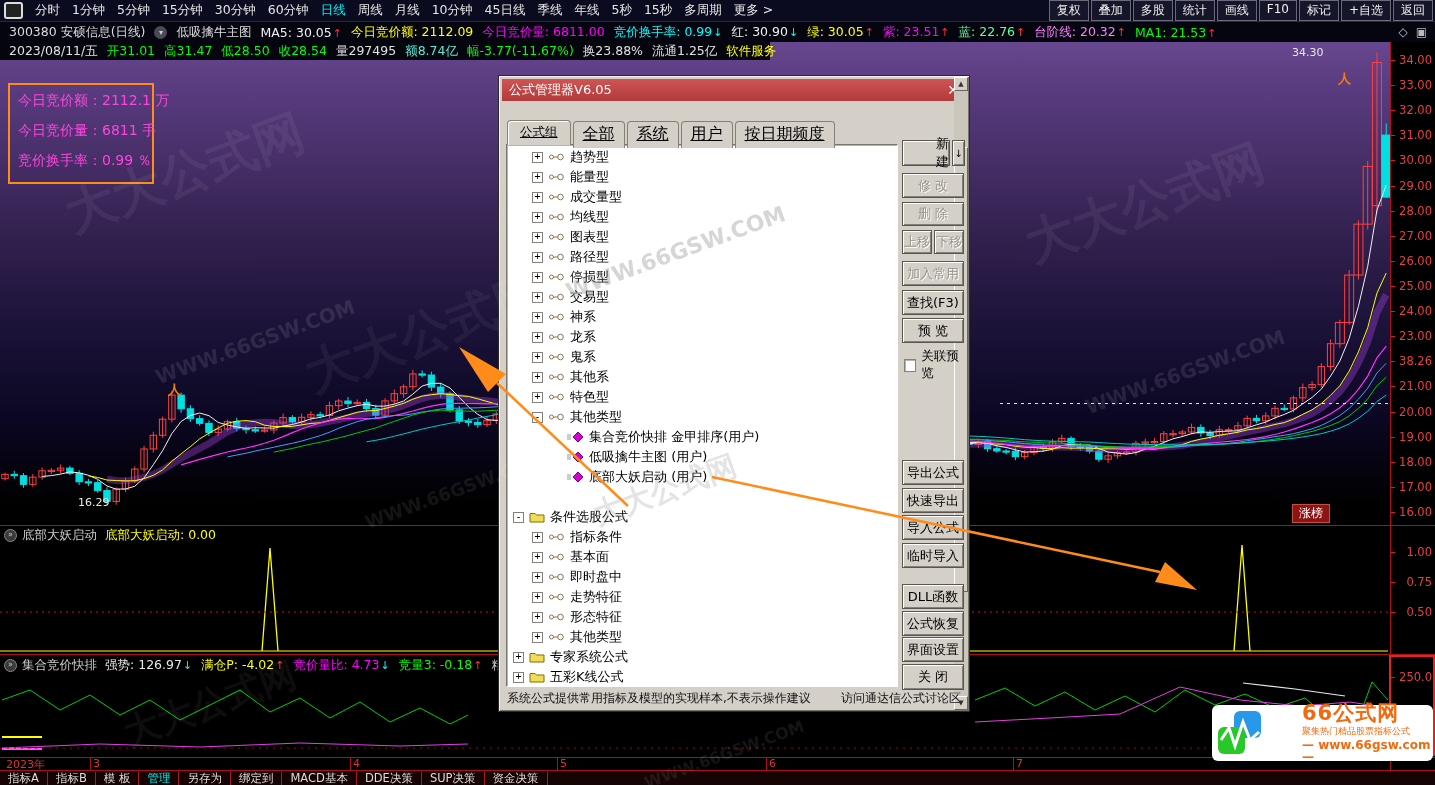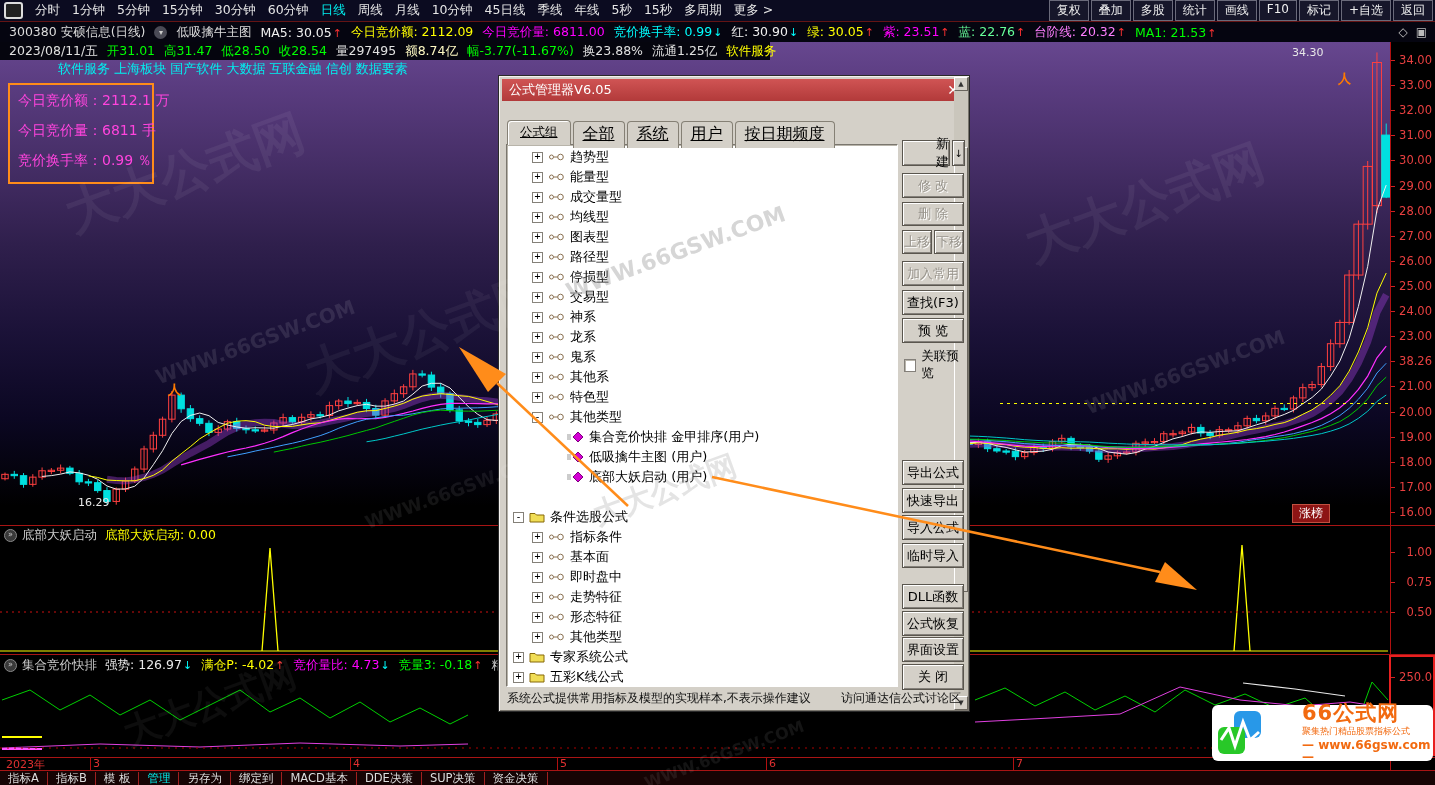--- a/index.html
+++ b/index.html
@@ -404,21 +404,20 @@
         <rect x="1381.73" y="93.08388999999994" width="9" height="62.02417000000008" fill="#00e0e0" stroke="#00e0e0" stroke-width="1"></rect>
         <polyline points="106.97,437.2017218120559 116.24,438.4372120073968 125.50999999999999,438.87753404444476 134.78,437.60671757805403 144.04999999999998,435.2585550344224 153.32,432.3033240187423 162.59,428.04772980553224 171.85999999999999,421.9670735740286 181.13,416.5883379648616 190.39999999999998,411.3283083309263 199.67,406.3802182854868 208.94,401.53228409880404 218.20999999999998,395.50455762578866 227.48,389.8796716414164 236.75,385.49002580196657 246.01999999999998,382.2131929178837 255.29,380.6316583814914 264.56,380.18741427535093 273.83,380.5031828401902 283.09999999999997,382.375262528746 292.37,383.4684155881251 301.64,383.35386500169744 310.90999999999997,382.63309434038445 320.18,381.2263121973432 329.45,379.2706687044119 338.71999999999997,377.5518662056813 347.99,375.49337565165047 357.26,373.21614626684664 366.53,371.4279862005389 375.79999999999995,370.1918273812709 385.07,368.3508231834143 394.34,366.3570163435372 403.60999999999996,363.43142502474916 412.88,359.8183121484943 422.15,356.5139933524923 431.41999999999996,354.14607409236606 440.69,353.1508060392622 449.96,353.88591404402985 459.22999999999996,355.3357883590111 468.5,356.9972211898228 477.77,358.3364823445056 487.03999999999996,358.7696692034244 496.31,359.8570034047305 505.58,361.8134816221525 514.8499999999999,364.066178064631 524.12,367.3214011386326 533.39,371.29152171241753 542.66,374.28584397410793 551.93,376.8346217872453 561.1999999999999,378.6036015551812 570.47,379.2527901041105 579.74,379.94894963896365 589.01,380.70533343076477 598.28,381.37481469757824 607.55,382.62319399456294 616.8199999999999,383.8653064141533 626.0899999999999,384.84176135190154 635.36,385.84919011933016 644.63,386.03896186372924 653.9,385.6598833334682 663.17,385.58379390475227 672.4399999999999,385.32261581410546 681.7099999999999,385.13470875290557 690.98,385.4083585505805 700.25,385.74693262314787 709.52,386.32959223578615 718.79,387.34326079645484 728.06,387.8819708456148 737.3299999999999,388.46057869930803 746.5999999999999,389.3762834591673 755.87,390.14068510678504 765.14,391.20196499523337 774.41,392.2858613802224 783.68,392.69953432223497 792.9499999999999,392.915063303066 802.2199999999999,392.79400005874174 811.49,392.14640722745776 820.76,391.75434952537995 830.03,391.49091877977844 839.3,391.37059098071154 848.5699999999999,392.07398405679123 857.8399999999999,393.08296014219917 867.11,394.0600578919981 876.38,395.50597146462417 885.65,396.69189515080035 894.92,397.5515144949485 904.1899999999999,398.78497324515433 913.4599999999999,399.86382196363206 922.7299999999999,400.7397539161187 932,401.82581518782797 941.27,402.3520054675977 950.54,402.4316213238318 959.81,402.6276462574903 969.0799999999999,402.3134325767721 978.3499999999999,401.9709114104176 987.62,401.9795168964381 996.89,402.01232562802664 1006.16,402.67611106836546 1015.43,403.7380317311273 1024.6999999999998,404.32422510775024 1033.97,404.86371007953693 1043.24,405.2481994953104 1052.51,405.0407593553369 1061.78,405.0685144021639 1071.05,405.35369090647276 1080.32,405.58195046895275 1089.59,406.363301885223 1098.86,407.2424047107337 1108.1299999999999,407.64545366882066 1117.3999999999999,407.7597914640538 1126.6699999999998,407.37173510796936 1135.94,406.6004554074144 1145.21,406.1822338286837 1154.48,405.6169713425784 1163.75,404.9479405543615 1173.02,404.55615240378575 1182.29,403.3295999286082 1191.56,401.6844408270825 1200.83,400.17624629530684 1210.1,398.2058969495854 1219.37,396.0317210812207 1228.6399999999999,394.1251389680841 1237.9099999999999,391.94026159916257 1247.1799999999998,389.867886058802 1256.45,388.09807349563187 1265.72,385.96478915287673 1274.99,383.851426038078 1284.26,381.79262132679287 1293.53,378.9526558113347 1302.8,375.6376713016375 1312.07,371.59991723294354 1321.34,365.8491942006976 1330.61,358.6816803269459 1339.8799999999999,349.74345931640204 1349.1499999999999,337.1850087355752 1358.4199999999998,320.9969211104069 1367.6899999999998,299.8054193209199 1376.96,270.3551784305356 1386.23,252.75124065683585" fill="none" stroke="#9a3fd0" stroke-width="7" opacity="0.42"></polyline>
         <polyline points="42.08,434.45068037862785 51.349999999999994,433.6354965461213 60.62,432.119658400508 69.89,429.91787137571714 79.16,430.84769915052084 88.42999999999999,433.23530731142466 97.69999999999999,437.3000512054557 106.97,443.962763641538 116.24,447.1287099442608 125.50999999999999,446.9614747321452 134.78,444.23956199505164 144.04999999999998,435.9169024619262 153.32,422.6945256746752 162.59,408.7007392616465 171.85999999999999,391.53455327150914 181.13,379.4737603040554 190.39999999999998,373.4151070621301 199.67,371.0198535516114 208.94,373.66298150930805 218.20999999999998,380.45272536576226 227.48,383.02791076799195 236.75,384.94959666264174 246.01999999999998,386.2387011128043 255.29,385.75540074037576 264.56,385.9333816336248 273.83,386.19716613870366 283.09999999999997,384.0591214157799 292.37,382.48629471263484 301.64,379.94840295062477 310.90999999999997,376.8894857076916 320.18,375.3984919664756 329.45,373.0017001873605 338.71999999999997,368.82819225012673 347.99,366.08442222252916 357.26,363.6380257363139 366.53,362.2394183480449 375.79999999999995,364.1441624580864 385.07,364.1146628852627 394.34,362.1318590763079 403.60999999999996,359.0029637316005 412.88,352.08518522571757 422.15,344.06268403862293 431.41999999999996,341.30709414795984 440.69,341.30679545710075 449.96,345.9189658964008 459.22999999999996,355.3263651277696 468.5,364.7977725459072 477.77,372.2963981531799 487.03999999999996,377.62943405207545 496.31,378.44527735094414 505.58,377.67832290784736 514.8499999999999,375.9684602311401 524.12,373.64899033162277 533.39,374.11513006020647 542.66,375.9363115144658 551.93,377.35753185332334 561.1999999999999,380.8087822737213 570.47,383.9616986449162 579.74,385.575599569618 589.01,387.7031728491562 598.28,388.52589703687465 607.55,388.09229920546 616.8199999999999,388.7483620519499 626.0899999999999,387.71120834219107 635.36,385.99424638417986 644.63,385.30908325896877 653.9,383.2243659278387 663.17,381.4819018307612 672.4399999999999,381.9628329830106 681.7099999999999,382.24694336549726 690.98,384.0621516180609 700.25,387.91209114438715 709.52,390.31581303135596 718.79,392.9418471630985 728.06,395.3417910744519 737.3299999999999,395.03653669913734 746.5999999999999,394.70468839062676 755.87,394.4557061493661 765.14,392.48525600490694 774.41,392.0512391138193 783.68,392.1363264780352 792.9499999999999,390.74001499085375 802.2199999999999,390.4301075027571 811.49,390.17875250172585 820.76,389.0401845797342 830.03,390.0411698612029 839.3,391.6350575008013 848.5699999999999,393.3084982944562 857.8399999999999,396.95241538600624 867.11,399.9894062292496 876.38,402.1213824485367 885.65,404.82236912203246 894.92,405.28239952961246 904.1899999999999,404.424846437946 913.4599999999999,404.3591412746786 922.7299999999999,402.739830385313 932,401.36159266860045 941.27,401.56234819556107 950.54,400.38701288962733 959.81,399.9416765997159 969.0799999999999,400.729244171574 978.3499999999999,400.33763716346465 987.62,401.22740987775364 996.89,403.8160594521 1006.16,405.3987150757129 1015.43,407.8438844083991 1024.6999999999998,410.0070941482769 1033.97,409.6618940247499 1043.24,409.1276899500817 1052.51,407.2375040842923 1061.78,403.5801713001147 1071.05,402.4123945166499 1080.32,402.45302110617195 1089.59,403.0138828992549 1098.86,406.51135873070604 1108.1299999999999,410.0007136920764 1117.3999999999999,411.17335641390775 1126.6699999999998,412.139367542039 1135.94,410.5762626015361 1145.21,407.11748390782986 1154.48,404.25933236710034 1163.75,400.4890619010305 1173.02,396.8227728100742 1182.29,394.5623413675152 1191.56,391.658317902329 1200.83,389.9561427858035 1210.1,390.33045407924374 1219.37,389.54207851792034 1228.6399999999999,389.0826501086497 1237.9099999999999,388.7533373950313 1247.1799999999998,385.83619803392423 1256.45,382.8587076183415 1265.72,380.0986957390747 1274.99,375.8321508690156 1284.26,372.46843615638664 1293.53,368.3657887735935 1302.8,361.7533526367423 1312.07,355.4804501779637 1321.34,347.12509766953104 1330.61,334.0758201182878 1339.8799999999999,318.98057852081143 1349.1499999999999,296.46694723648164 1358.4199999999998,264.3890073398363 1367.6899999999998,224.35364790687507 1376.96,168.11509118768976 1386.23,143.05082608605682" fill="none" stroke="#f0f0f0" stroke-width="1"></polyline>
         <polyline points="88.42999999999999,433.84299384502623 97.69999999999999,435.46777387578845 106.97,438.041211021023 116.24,438.523290659989 125.50999999999999,438.90458694133304 134.78,438.7374346532381 144.04999999999998,436.6084768336908 153.32,433.32864465810655 162.59,427.9147246029536 171.85999999999999,419.2480140018273 181.13,411.8566611495535 190.39999999999998,404.66600476202814 199.67,396.8571896131434 208.94,391.1818603854772 218.20999999999998,385.99363931863564 227.48,381.25083553602366 236.75,379.18235186238593 246.01999999999998,378.6292773322079 255.29,379.70919112484194 264.56,383.1930534996936 273.83,384.61253845334784 283.09999999999997,384.5043590392108 292.37,384.3624979127195 301.64,382.85190184550027 310.90999999999997,381.4114336706582 320.18,380.7978290525896 329.45,378.53041080157016 338.71999999999997,375.6572434813807 347.99,373.0164125865769 357.26,370.26375572200266 366.53,368.81895515726035 375.79999999999995,368.57293132272355 385.07,366.4714275676948 394.34,364.10814064941854 403.60999999999996,361.3204947339573 412.88,357.16230178688136 422.15,354.1034232483546 431.41999999999996,352.71087851661116 440.69,351.7193272667043 449.96,352.4609648140006 459.22999999999996,353.70577517674366 468.5,354.43022829226504 477.77,356.8017461505699 487.03999999999996,359.4681147545881 496.31,362.1821216236724 505.58,366.50234401780847 514.8499999999999,370.3831163885236 524.12,372.9726942424014 533.39,375.8722820561409 542.66,377.19079443270493 551.93,377.5179273805854 561.1999999999999,378.38862125243065 570.47,378.80534448826955 579.74,379.84536481491216 589.01,381.8197421818111 598.28,382.941714445099 607.55,384.4505407395907 616.8199999999999,386.3550303484331 626.0899999999999,386.6434039559046 635.36,386.848709616668 644.63,386.9174901479216 653.9,385.6583325666492 663.17,385.1151319413555 672.4399999999999,384.83702066260093 681.7099999999999,384.12059487483856 690.98,384.68561743851484 700.25,385.56822853611294 709.52,385.89885743105856 718.79,387.45234007305453 728.06,388.79436721997456 737.3299999999999,389.54934415859907 746.5999999999999,391.30838976750704 755.87,392.38575959036103 765.14,392.7135515840028 774.41,393.6965150941357 783.68,393.5864315885862 792.9499999999999,392.72235169074025 802.2199999999999,392.4429068260615 811.49,391.33200425331637 820.76,390.5457118467767 830.03,391.08874816961907 839.3,391.1875362458275 848.5699999999999,391.8693028986066 857.8399999999999,393.56558394386605 867.11,394.5147954044919 876.38,396.0812761548697 885.65,398.22871331141687 894.92,399.2954489120343 904.1899999999999,400.68863091197613 913.4599999999999,402.17427375196417 922.7299999999999,402.4306064169247 932,403.0919808953164 941.27,403.42237386258677 950.54,402.40592966378676 959.81,402.15040893719737 969.0799999999999,401.7345372784435 978.3499999999999,400.8496149160326 987.62,401.39487903665736 996.89,402.10153617086365 1006.16,402.67019583771435 1015.43,404.28656428998653 1024.6999999999998,405.17236565587086 1033.97,405.4446519512519 1043.24,406.47187470109094 1052.51,406.3181095800027 1061.78,405.7120278542569 1071.05,406.20974433246334 1080.32,406.05745756546094 1089.59,406.07078642466837 1098.86,406.8744314074991 1108.1299999999999,406.7904424960956 1117.3999999999999,406.79287546527877 1126.6699999999998,407.29619432410544 1135.94,406.79507275039555 1145.21,406.81442131926804 1154.48,407.13002302958836 1163.75,405.8312091574691 1173.02,404.48107017605656 1182.29,402.5693019845256 1191.56,399.38790090507945 1200.83,397.10773757645177 1210.1,395.4097579901371 1219.37,393.1824256639972 1228.6399999999999,391.8224957380824 1237.9099999999999,390.20582764868016 1247.1799999999998,387.89617040986377 1256.45,386.5945808487927 1265.72,384.82038712849754 1274.99,382.4574004888327 1284.26,380.610886775709 1293.53,377.10099340375893 1302.8,372.3060301275418 1312.07,367.7895729585192 1321.34,361.4786242692733 1330.61,353.2721281373373 1339.8799999999999,343.67318364720256 1349.1499999999999,329.11014993661206 1358.4199999999998,309.93472875890006 1367.6899999999998,285.7393727882031 1376.96,251.0954556529887 1386.23,231.01570230343413" fill="none" stroke="#ffff00" stroke-width="1"></polyline>
         <polyline points="181.13,422.84982749728994 190.39999999999998,420.0668893189084 199.67,417.4492003170832 208.94,414.85257552273305 218.20999999999998,412.44911312998437 227.48,409.9941350946309 236.75,407.8954143480384 246.01999999999998,405.9789609951572 255.29,403.81195786389765 264.56,401.2205337507603 273.83,398.2345998014506 283.09999999999997,394.58518190061943 292.37,390.60984376293146 301.64,387.0168811154887 310.90999999999997,383.70253649464695 320.18,381.0243322943067 329.45,378.85638133197807 338.71999999999997,377.1432604067943 347.99,376.3628018557095 357.26,376.72840461084814 366.53,376.7157468053041 375.79999999999995,376.53864518096714 385.07,375.41696274020717 394.34,373.4800212474592 403.60999999999996,371.3659642023076 412.88,368.9800654197354 422.15,366.3169170249623 431.41999999999996,364.1840609989959 440.69,362.36786992664054 449.96,361.3623602680017 459.22999999999996,361.262365167002 468.5,361.5015798074943 477.77,361.63658685913236 487.03999999999996,361.78812770200335 496.31,361.75130817881484 505.58,361.83232290234486 514.8499999999999,362.2432698184391 524.12,362.84178637950623 533.39,363.7958046614226 542.66,364.82587962335276 551.93,365.6118512786645 561.1999999999999,366.40942477234785 570.47,367.80354531941975 579.74,369.65673978475013 589.01,372.0009319027418 598.28,374.7220292314538 607.55,377.41682856405725 616.8199999999999,379.6638622954173 626.0899999999999,381.2578430060228 635.36,382.01975202468645 644.63,382.21770876425364 653.9,382.02347690954 663.17,381.9602382148125 672.4399999999999,382.3411927387565 681.7099999999999,382.97016852832473 690.98,383.81366594180685 700.25,385.0093846378517 709.52,386.1269438897457 718.79,387.0478720144795 728.06,387.82153841832127 737.3299999999999,388.23341715326035 746.5999999999999,388.4833611670782 755.87,388.7504457658583 765.14,388.77528612330184 774.41,388.908554984487 783.68,389.1360245135505 792.9499999999999,389.1452901134266 802.2199999999999,389.17088212856 811.49,389.3921721631855 820.76,389.67003953337564 830.03,390.31904616410907 839.3,391.2479630066673 848.5699999999999,392.1275312444838 857.8399999999999,393.1395677639344 867.11,394.10565524931377 876.38,394.833853871728 885.65,395.47553250107865 894.92,395.8691778690479 904.1899999999999,396.0103175826463 913.4599999999999,396.35999279937056 922.7299999999999,396.75967729327203 932,397.139758570572 941.27,397.6458383805967 950.54,397.9857568038264 959.81,398.3326021708446 969.0799999999999,398.9079067166566 978.3499999999999,399.53916411372467 987.62,400.3451639743457 996.89,401.39508354141975 1006.16,402.42223479483926 1015.43,403.35858535345557 1024.6999999999998,404.1321732755936 1033.97,404.43351290691925 1043.24,404.4389021824388 1052.51,404.2342592586 1061.78,403.72328256635024 1071.05,403.52967962424805 1080.32,403.7261683010592 1089.59,404.086161297766 1098.86,404.7723136226068 1108.1299999999999,405.538503393041 1117.3999999999999,405.98262056057473 1126.6699999999998,406.3704231376786 1135.94,406.6334737257431 1145.21,406.56626544963524 1154.48,406.42102544192267 1163.75,406.02047674496623 1173.02,405.2692638707588 1182.29,404.320044204597 1191.56,403.1311661562894 1200.83,401.94909003627373 1210.1,401.10131672770797 1219.37,400.2393099940513 1228.6399999999999,399.308784244239 1237.9099999999999,398.51012448397404 1247.1799999999998,397.51309671972604 1256.45,396.2128950031308 1265.72,394.650728652277 1274.99,392.5133512366791 1284.26,389.999393840394 1293.53,387.1043654901053 1302.8,383.85789405883946 1312.07,380.48599931125807 1321.34,376.6505600036778 1330.61,371.73897789300867 1339.8799999999999,365.7846770285332 1349.1499999999999,357.8523653927024 1358.4199999999998,347.3775579436988 1367.6899999999998,334.0983866385178 1376.96,315.8531712143489 1386.23,304.0583478535965" fill="none" stroke="#ff30ff" stroke-width="1.2"></polyline>
         <polyline points="227.48,414.88544415143036 236.75,413.0434307876551 246.01999999999998,411.2071004762274 255.29,409.0331405662615 264.56,407.1459668307124 273.83,405.2347413034454 283.09999999999997,403.1281557615867 292.37,401.28042773865263 301.64,399.03924688124306 310.90999999999997,396.35432414214654 320.18,393.6673782344556 329.45,390.26848555796767 338.71999999999997,386.2535134603705 347.99,382.8303893368968 357.26,379.6896343429803 366.53,377.2673495050543 375.79999999999995,375.9139375571998 385.07,374.537540902488 394.34,373.51661329982915 403.60999999999996,373.1833164349986 412.88,371.78963448938674 422.15,370.0434529524983 431.41999999999996,368.59498902175767 440.69,367.0453760893875 449.96,366.2765645411262 459.22999999999996,366.2493253613422 468.5,366.0130881291513 477.77,365.8065284298327 487.03999999999996,365.42018275172757 496.31,364.77894368459016 505.58,364.545556715171 514.8499999999999,364.39495589222344 524.12,364.03906755363045 533.39,364.253528173644 542.66,364.58830884594505 551.93,364.93736469254065 561.1999999999999,365.9563723094956 570.47,367.0657688325883 579.74,368.1517636430617 589.01,369.40133826851354 598.28,370.19466043030656 607.55,370.7459996589704 616.8199999999999,371.9925086659258 626.0899999999999,373.2676334962384 635.36,374.79959479902936 644.63,376.8394400369567 653.9,378.57833603681354 663.17,380.02747020248603 672.4399999999999,381.39884100142035 681.7099999999999,382.0651902928486 690.98,382.58659733501497 700.25,383.20119975650937 709.52,383.6313531781211 718.79,384.4613236236249 728.06,385.44449303755016 737.3299999999999,386.058240093273 746.5999999999999,386.94844538840675 755.87,387.7926963416698 765.14,388.135348812565 774.41,388.66747855742085 783.68,389.01399901821526 792.9499999999999,388.93469193183336 802.2199999999999,389.086378113238 811.49,389.0559793989866 820.76,388.93488090353645 830.03,389.317053583081 839.3,389.64324359090153 848.5699999999999,389.9984053617392 857.8399999999999,390.9042208077496 867.11,391.7339128725504 876.38,392.6795134209946 885.65,393.9628442297403 894.92,394.7585049015095 904.1899999999999,395.39662349873674 913.4599999999999,396.1563524543868 922.7299999999999,396.41504917444513 932,396.65274453458306 941.27,397.0078119343506 950.54,396.88565664404246 959.81,397.0763295594396 969.0799999999999,397.5535906689323 978.3499999999999,397.77933428915054 987.62,398.36215268002803 996.89,399.1518173334811 1006.16,399.74582475181825 1015.43,400.69510225500505 1024.6999999999998,401.6327501206351 1033.97,402.2085099844266 1043.24,402.94160482315215 1052.51,403.38528865272997 1061.78,403.40290254278744 1071.05,403.78821752380486 1080.32,404.03741454676975 1089.59,404.153898325802 1098.86,404.6896791530212 1108.1299999999999,404.97876879149544 1117.3999999999999,405.0584149821799 1126.6699999999998,405.40880814925504 1135.94,405.38418155851997 1145.21,405.24134767965137 1154.48,405.2826691878529 1163.75,404.8839088286659 1173.02,404.4608930721578 1182.29,404.2192472540976 1191.56,403.58467594017407 1200.83,403.12804891069874 1210.1,402.88247221182166 1219.37,402.1238268001911 1228.6399999999999,401.2725653854076 1237.9099999999999,400.25560040403775 1247.1799999999998,398.72651163580383 1256.45,397.4527949058347 1265.72,396.211187143056 1274.99,394.6134575691943 1284.26,393.30178681845655 1293.53,391.6836351304995 1302.8,389.3209865298531 1312.07,386.8166729574143 1321.34,383.43570052324947 1330.61,378.8146790959728 1339.8799999999999,373.4796080962465 1349.1499999999999,366.3797046943679 1358.4199999999998,357.26660091697374 1367.6899999999998,346.1911775843173 1376.96,331.0142005519449 1386.23,321.237906840038" fill="none" stroke="#3fa0ff" stroke-width="1"></polyline>
         <polyline points="273.83,410.1040644826427 283.09999999999997,408.2127125590092 292.37,406.4202995156287 301.64,404.1856842969888 310.90999999999997,402.10321997687555 320.18,400.26203308061713 329.45,398.107079832549 338.71999999999997,395.87172182389844 347.99,393.54677610479075 357.26,390.9016077411744 366.53,388.42938492005374 375.79999999999995,385.91443170798743 385.07,382.5637050311858 394.34,379.3806342934653 403.60999999999996,376.2418559077504 412.88,373.0703221251648 422.15,370.60539530410364 431.41999999999996,368.99913311006657 440.69,368.1483103260411 449.96,368.6392580118989 459.22999999999996,369.0457562624505 468.5,369.16917288473314 477.77,369.2118905436614 487.03999999999996,368.8093857498355 496.31,368.30468334276264 505.58,368.15415828575976 514.8499999999999,367.6723168128162 524.12,367.11360541346437 533.39,366.8693406364741 542.66,366.6385049895694 551.93,366.68088590486303 561.1999999999999,367.13059362247304 570.47,367.35950606884467 579.74,367.8072067396396 589.01,368.4407861798137 598.28,368.86878674992965 607.55,369.645693458823 616.8199999999999,370.6795343691485 626.0899999999999,371.41167109291655 635.36,372.1668229544579 644.63,372.7137309017502 653.9,372.8257273704484 663.17,373.57407419339825 672.4399999999999,374.71683341070036 681.7099999999999,376.04081956010725 690.98,378.04322530047415 700.25,380.1339618880759 709.52,381.7421940072976 718.79,383.32267536170013 728.06,384.2779570897825 737.3299999999999,384.66158722903543 746.5999999999999,385.1184478621956 755.87,385.435412006662 765.14,385.79864568717187 774.41,386.5456173835951 783.68,387.0712544907333 792.9499999999999,387.58037365548125 802.2199999999999,388.2322648685177 811.49,388.4759160940918 820.76,388.7295962278065 830.03,389.1851941587133 839.3,389.3847528599947 848.5699999999999,389.79006481010776 857.8399999999999,390.37205206348995 867.11,390.77730179115525 876.38,391.45110839399024 885.65,392.17309784608995 894.92,392.5457377230515 904.1899999999999,393.15765841278244 913.4599999999999,393.8381176062385 922.7299999999999,394.35623291504754 932,395.19596896955045 941.27,395.8924787838516 950.54,396.2283550638852 959.81,396.7872398119417 969.0799999999999,397.1340816739664 978.3499999999999,397.26689330606325 987.62,397.7110782582511 996.89,398.04072377871876 1006.16,398.4633938121518 1015.43,399.2686396255102 1024.6999999999998,399.8172942656716 1033.97,400.2454429041483 1043.24,400.81446276958127 1052.51,400.99443797389733 1061.78,401.1759470958567 1071.05,401.76269085330415 1080.32,402.2492618380508 1089.59,402.9536511691694 1098.86,403.9063003323927 1108.1299999999999,404.50253773433565 1117.3999999999999,405.0190740054887 1126.6699999999998,405.3877400459813 1135.94,405.2242923717576 1145.21,405.09431327882265 1154.48,404.85886272076294 1163.75,404.29685613532166 1173.02,403.97780225939147 1182.29,403.58054152668586 1191.56,402.97750938343097 1200.83,402.7282481208447 1210.1,402.45833303709543 1219.37,401.97442397978483 1228.6399999999999,401.69648106318954 1237.9099999999999,401.1127861826502 1247.1799999999998,400.2460737645697 1256.45,399.5451781129084 1265.72,398.4529716233384 1274.99,397.0324962993422 1284.26,395.62440636276256 1293.53,393.66639115876876 1302.8,391.50288786098594 1312.07,389.4227309822072 1321.34,386.69873091925035 1330.61,383.43079236842834 1339.8799999999999,379.5664590288849 1349.1499999999999,373.84531331429116 1358.4199999999998,366.41206202115137 1367.6899999999998,356.9220250871871 1376.96,343.69808111125894 1386.23,335.0748110945483" fill="none" stroke="#00c800" stroke-width="1"></polyline>
         <polyline points="366.53,399.78278715129704 375.79999999999995,398.30276724993774 385.07,396.43308152864506 394.34,394.1662983850961 403.60999999999996,391.90753866614597 412.88,389.48710025718304 422.15,387.1061656865003 431.41999999999996,385.0815109970765 440.69,383.08991389526915 449.96,381.29144700938093 459.22999999999996,379.74848248422614 468.5,378.0433808540568 477.77,376.1232153110318 487.03999999999996,374.40250440874604 496.31,372.7269223367308 505.58,371.4283275983257 514.8499999999999,370.5498255752087 524.12,369.9925233931503 533.39,370.07930325856603 542.66,370.77714211710037 551.93,371.1637990419842 561.1999999999999,371.4740349766575 570.47,371.6102540298134 579.74,371.56838051610475 589.01,371.68344805252474 598.28,371.85104732559455 607.55,371.86687279450985 616.8199999999999,371.9239616472065 626.0899999999999,371.8128564663317 635.36,371.69105614634407 644.63,371.74003696562767 653.9,371.7625283585172 663.17,371.7984125369724 672.4399999999999,372.06466022037984 681.7099999999999,372.36073835356984 690.98,372.8229944220759 700.25,373.62632722814544 709.52,374.484365134626 718.79,375.4218383379511 728.06,376.3237090208371 737.3299999999999,376.92263421596243 746.5999999999999,377.4463929697131 755.87,378.27699554263893 765.14,379.2160129540259 774.41,380.4547434436144 783.68,381.92902687250216 792.9499999999999,383.28105933874195 802.2199999999999,384.41737221198866 811.49,385.3250075846041 820.76,385.84489577903105 830.03,386.2683774641813 839.3,386.63571995810366 848.5699999999999,387.0438847296482 857.8399999999999,387.74038025134547 867.11,388.5379118888192 876.38,389.3237599067675 885.65,390.24245856946527 894.92,390.9980608793969 904.1899999999999,391.52909479856294 913.4599999999999,392.0907656088459 922.7299999999999,392.49654722326613 932,392.81155986882516 941.27,393.1981420732276 950.54,393.3805214635642 959.81,393.6205785776658 969.0799999999999,394.02196561510357 978.3499999999999,394.34222711357563 987.62,394.758023051453 996.89,395.3936278523028 1006.16,396.0461371641075 1015.43,396.83881575878235 1024.6999999999998,397.69006814113055 1033.97,398.28052207570164 1043.24,398.7892349731867 1052.51,399.1699572539571 1061.78,399.27856821903924 1071.05,399.5026060626634 1080.32,399.79767308505365 1089.59,400.0482394402062 1098.86,400.5661532109888 1108.1299999999999,401.14909034315656 1117.3999999999999,401.56118956557356 1126.6699999999998,402.0081307591377 1135.94,402.30961526478484 1145.21,402.44943381024007 1154.48,402.6644660792897 1163.75,402.7798204293455 1173.02,402.8072139225524 1182.29,402.8575638730086 1191.56,402.77670047556444 1200.83,402.6538376948648 1210.1,402.6167450016509 1219.37,402.3364114504853 1228.6399999999999,401.87384321333883 1237.9099999999999,401.37219187128704 1247.1799999999998,400.61818964303814 1256.45,399.87128731368944 1265.72,399.1884484766681 1274.99,398.29975626722256 1284.26,397.38585373150045 1293.53,396.3214344415732 1302.8,394.92025730970715 1312.07,393.42821122446844 1321.34,391.64201686471057 1330.61,389.15262167132204 1339.8799999999999,386.10285123522794 1349.1499999999999,381.9364210688343 1358.4199999999998,376.3234109072287 1367.6899999999998,369.2092154215574 1376.96,359.49216868531914 1386.23,353.00371894493514" fill="none" stroke="#00c8c8" stroke-width="1"></polyline>
         <line x1="1000" y1="361.52048" x2="1388" y2="361.52048" stroke="#ffff00" stroke-width="1" stroke-dasharray="3,4"></line>
       </svg>
-    <div class="sectors">软件服务 上海板块 国产软件 大数据 互联金融 信创 数据要素</div>
   </div>
   <div class="annbox" id="annbox">
       <div class="annline">今日竞价额：2112.1 万</div>
       <div class="annline">今日竞价量：6811 手</div>
       <div class="annline">竞价换手率：0.99 ％</div>
     </div>
   <div class="pxlabel" style="left:78px;top:496px;">16.29</div>
   <div class="pxlabel" style="left:1292px;top:46px;">34.30</div>
   <div class="marker" style="left:168px;top:381px;">人</div>
   <div class="marker" style="left:1338px;top:70px;">人</div>
@@ -579,21 +578,21 @@
         <span>▣</span>
       </div>
     </div>
   <div class="ohlcbar" id="ohlcbar">
       <span class="run" style="color: rgb(224, 224, 224);">2023/08/11/五</span>
       <span class="run" style="color: rgb(0, 255, 0);">开31.01</span>
       <span class="run" style="color: rgb(0, 255, 0);">高31.47</span>
       <span class="run" style="color: rgb(0, 255, 0);">低28.50</span>
       <span class="run" style="color: rgb(0, 255, 0);">收28.54</span>
       <span class="run" style="color: rgb(224, 224, 224);">量297495</span>
-      <span class="run" style="color: #fef9c3;">额8.74亿</span>
+      <span class="run" style="color: #5eead4;">额8.74亿</span>
       <span class="run" style="color: rgb(0, 255, 0);">幅-3.77(-11.67%)</span>
       <span class="run" style="color: rgb(224, 224, 224);">换23.88%</span>
       <span class="run" style="color: rgb(224, 224, 224);">流通1.25亿</span>
       <span class="run" style="color: rgb(255, 255, 0);">软件服务</span>
     </div>
 
   <div class="tabbar" id="tabbar">
       <span class="tbitem">指标A</span>
       <span class="tbitem">指标B</span>
       <span class="tbitem">模 板</span>

